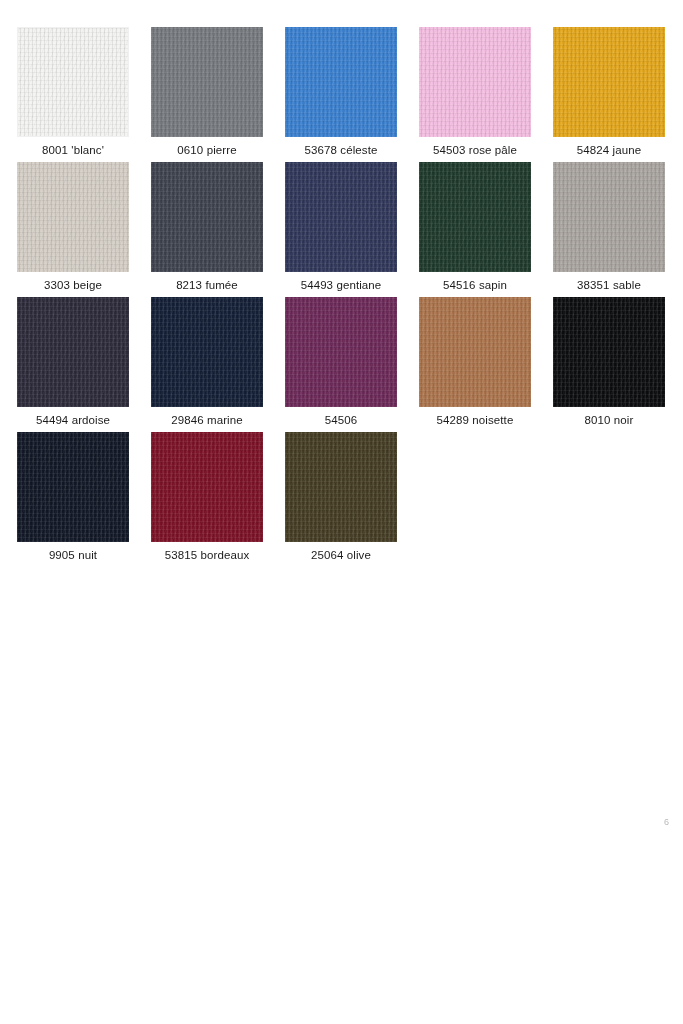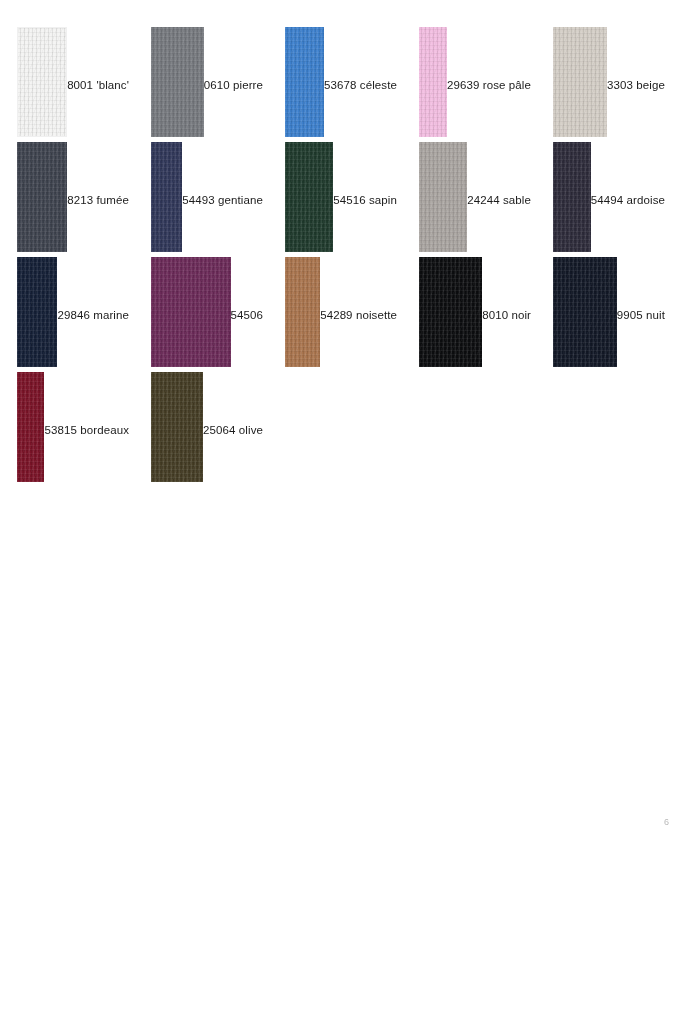--- a/index.html
+++ b/index.html
@@ -32,20 +32,21 @@
     width: 649px;
     display: grid;
     grid-template-columns: repeat(5, 112px);
     column-gap: 22px;
     row-gap: 5px;
   }
 
   .swatch-cell {
     width: 112px;
     display: flex;
+    flex-direction: column;
     align-items: center;
   }
 
   .swatch-chip {
     width: 112px;
     height: 110px;
     position: relative;
     overflow: hidden;
   }
 
@@ -125,41 +126,45 @@
       <div class="swatch-cell">
         <div class="swatch-chip" style="background-color: rgb(118, 121, 126);"></div>
         <div class="swatch-label">0610 pierre</div>
       </div>
       <div class="swatch-cell">
         <div class="swatch-chip" style="background-color: rgb(60, 127, 204);"></div>
         <div class="swatch-label">53678 céleste</div>
       </div>
       <div class="swatch-cell">
         <div class="swatch-chip" style="background-color: rgb(242, 189, 224);"></div>
-        <div class="swatch-label">29639 rose pâle</div>
+        <div class="swatch-label">54503 rose pâle</div>
+      </div>
+      <div class="swatch-cell">
+        <div class="swatch-chip" style="background-color: rgb(224, 166, 31);"></div>
+        <div class="swatch-label">54824 jaune</div>
       </div>
       <div class="swatch-cell">
         <div class="swatch-chip" style="background-color: rgb(211, 205, 197);"></div>
         <div class="swatch-label">3303 beige</div>
       </div>
       <div class="swatch-cell">
         <div class="swatch-chip" style="background-color: rgb(62, 67, 78);"></div>
         <div class="swatch-label">8213 fumée</div>
       </div>
       <div class="swatch-cell">
         <div class="swatch-chip" style="background-color: rgb(48, 55, 89);"></div>
         <div class="swatch-label">54493 gentiane</div>
       </div>
       <div class="swatch-cell">
         <div class="swatch-chip" style="background-color: rgb(31, 58, 44);"></div>
         <div class="swatch-label">54516 sapin</div>
       </div>
       <div class="swatch-cell">
         <div class="swatch-chip" style="background-color: rgb(169, 164, 160);"></div>
-        <div class="swatch-label">24244 sable</div>
+        <div class="swatch-label">38351 sable</div>
       </div>
       <div class="swatch-cell">
         <div class="swatch-chip" style="background-color: rgb(45, 43, 58);"></div>
         <div class="swatch-label">54494 ardoise</div>
       </div>
       <div class="swatch-cell">
         <div class="swatch-chip" style="background-color: rgb(20, 31, 54);"></div>
         <div class="swatch-label">29846 marine</div>
       </div>
       <div class="swatch-cell">

